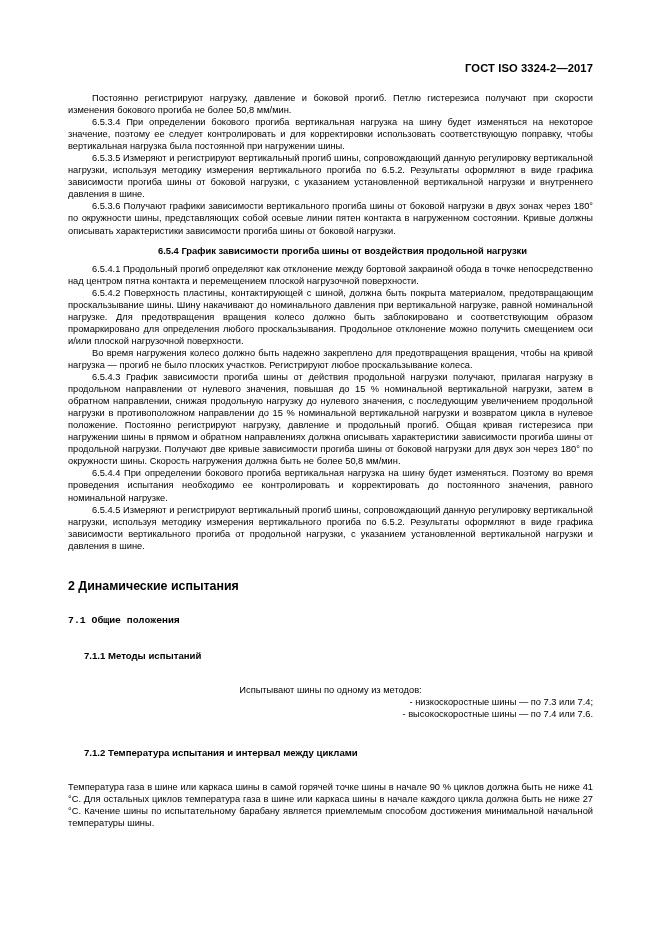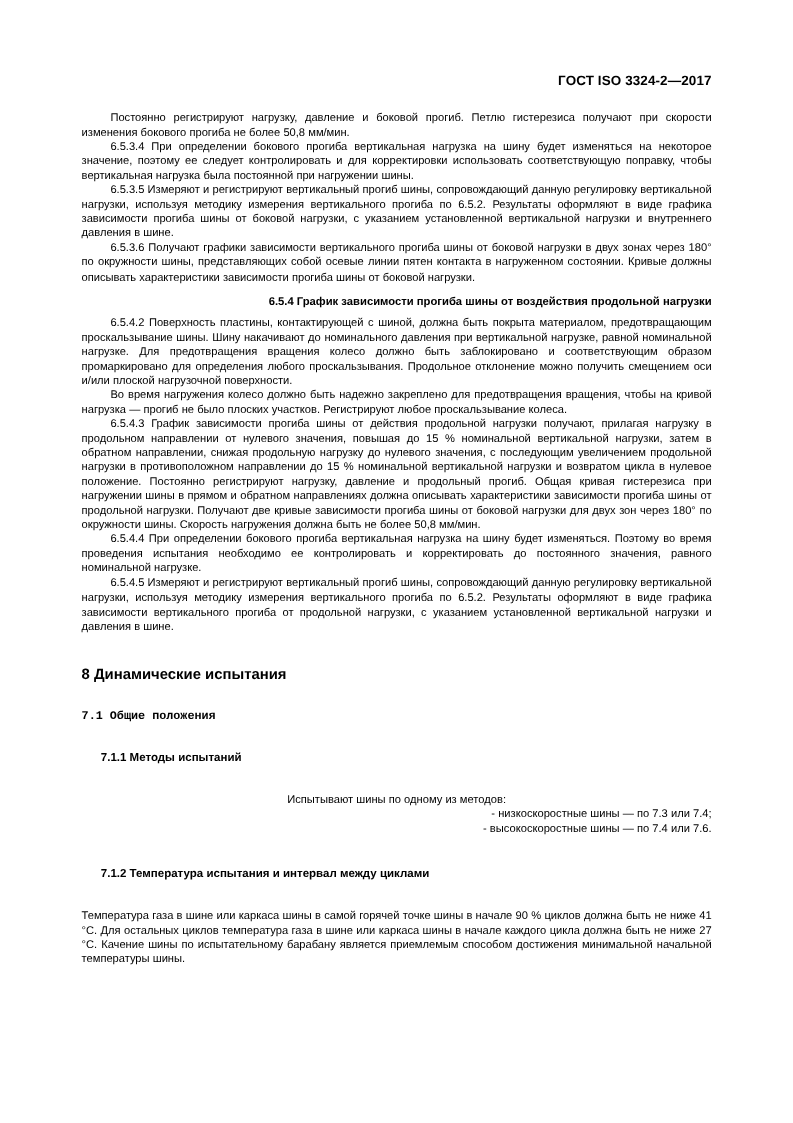--- a/index.html
+++ b/index.html
@@ -50,21 +50,21 @@
   }
   p.body-par.no-indent {
     text-indent: 0;
   }
   h3.sub-head {
     margin: 0;
     font-size: 9.4px;
     line-height: 12.05px;
     font-weight: bold;
     text-indent: 24px;
-    text-align: right;
+    text-align: center;
   }
   h2.clause-head {
     margin: 0;
     font-size: 12.4px;
     line-height: 16px;
     font-weight: bold;
     text-align: left;
   }
   h3.clause-sub {
     margin: 0;
@@ -124,34 +124,35 @@
     <p class="body-par">6.5.3.5  Измеряют и регистрируют вертикальный прогиб шины, сопровождающий данную регулировку вертикальной нагрузки, используя методику измерения вертикального прогиба по 6.5.2. Результаты оформляют в виде графика зависимости прогиба шины от боковой нагрузки, с указанием установленной вертикальной нагрузки и внутреннего давления в шине.</p>
 
     <p class="body-par">6.5.3.6  Получают графики зависимости вертикального прогиба шины от боковой нагрузки в двух зонах через 180° по окружности шины, представляющих собой осевые линии пятен контакта в нагруженном состоянии. Кривые должны описывать характеристики зависимости прогиба шины от боковой нагрузки.</p>
 
     <div class="gap-8"></div>
 
     <h3 class="sub-head">6.5.4  График зависимости прогиба шины от воздействия продольной нагрузки</h3>
 
     <div class="gap-6"></div>
 
+    <p class="body-par">6.5.4.1  Продольный прогиб определяют как отклонение между бортовой закраиной обода в точке непосредственно над центром пятна контакта и перемещением плоской нагрузочной поверхности.</p>
 
     <p class="body-par">6.5.4.2  Поверхность пластины, контактирующей с шиной, должна быть покрыта материалом, предотвращающим проскальзывание шины. Шину накачивают до номинального давления при вертикальной нагрузке, равной номинальной нагрузке. Для предотвращения вращения колесо должно быть заблокировано и соответствующим образом промаркировано для определения любого проскальзывания. Продольное отклонение можно получить смещением оси и/или плоской нагрузочной поверхности.</p>
 
     <p class="body-par">Во время нагружения колесо должно быть надежно закреплено для предотвращения вращения, чтобы на кривой нагрузка — прогиб не было плоских участков. Регистрируют любое проскальзывание колеса.</p>
 
     <p class="body-par">6.5.4.3  График зависимости прогиба шины от действия продольной нагрузки получают, прилагая нагрузку в продольном направлении от нулевого значения, повышая до 15 % номинальной вертикальной нагрузки, затем в обратном направлении, снижая продольную нагрузку до нулевого значения, с последующим увеличением продольной нагрузки в противоположном направлении до 15 % номинальной вертикальной нагрузки и возвратом цикла в нулевое положение. Постоянно регистрируют нагрузку, давление и продольный прогиб. Общая кривая гистерезиса при нагружении шины в прямом и обратном направлениях должна описывать характеристики зависимости прогиба шины от продольной нагрузки. Получают две кривые зависимости прогиба шины от боковой нагрузки для двух зон через 180° по окружности шины. Скорость нагружения должна быть не более 50,8 мм/мин.</p>
 
     <p class="body-par">6.5.4.4  При определении  бокового  прогиба вертикальная  нагрузка  на  шину  будет  изменяться. Поэтому во время проведения испытания необходимо ее контролировать и корректировать до постоянного значения, равного номинальной нагрузке.</p>
 
     <p class="body-par">6.5.4.5  Измеряют и регистрируют вертикальный прогиб шины, сопровождающий данную регулировку вертикальной нагрузки, используя методику измерения вертикального прогиба по 6.5.2. Результаты оформляют в виде графика зависимости вертикального прогиба от продольной нагрузки, с указанием установленной вертикальной нагрузки и давления в шине.</p>
 
     <div class="gap-26"></div>
 
-    <h2 class="clause-head">8  Динамические испытания</h2>
+    <h2 class="clause-head">2  Динамические испытания</h2>
 
     <div class="gap-20"></div>
 
     <h3 class="clause-sub">7.1  Общие положения</h3>
 
     <div class="gap-6"></div>
 
     <h4 class="clause-subsub">7.1.1  Методы испытаний</h4>
 
     <div class="gap-6"></div>

